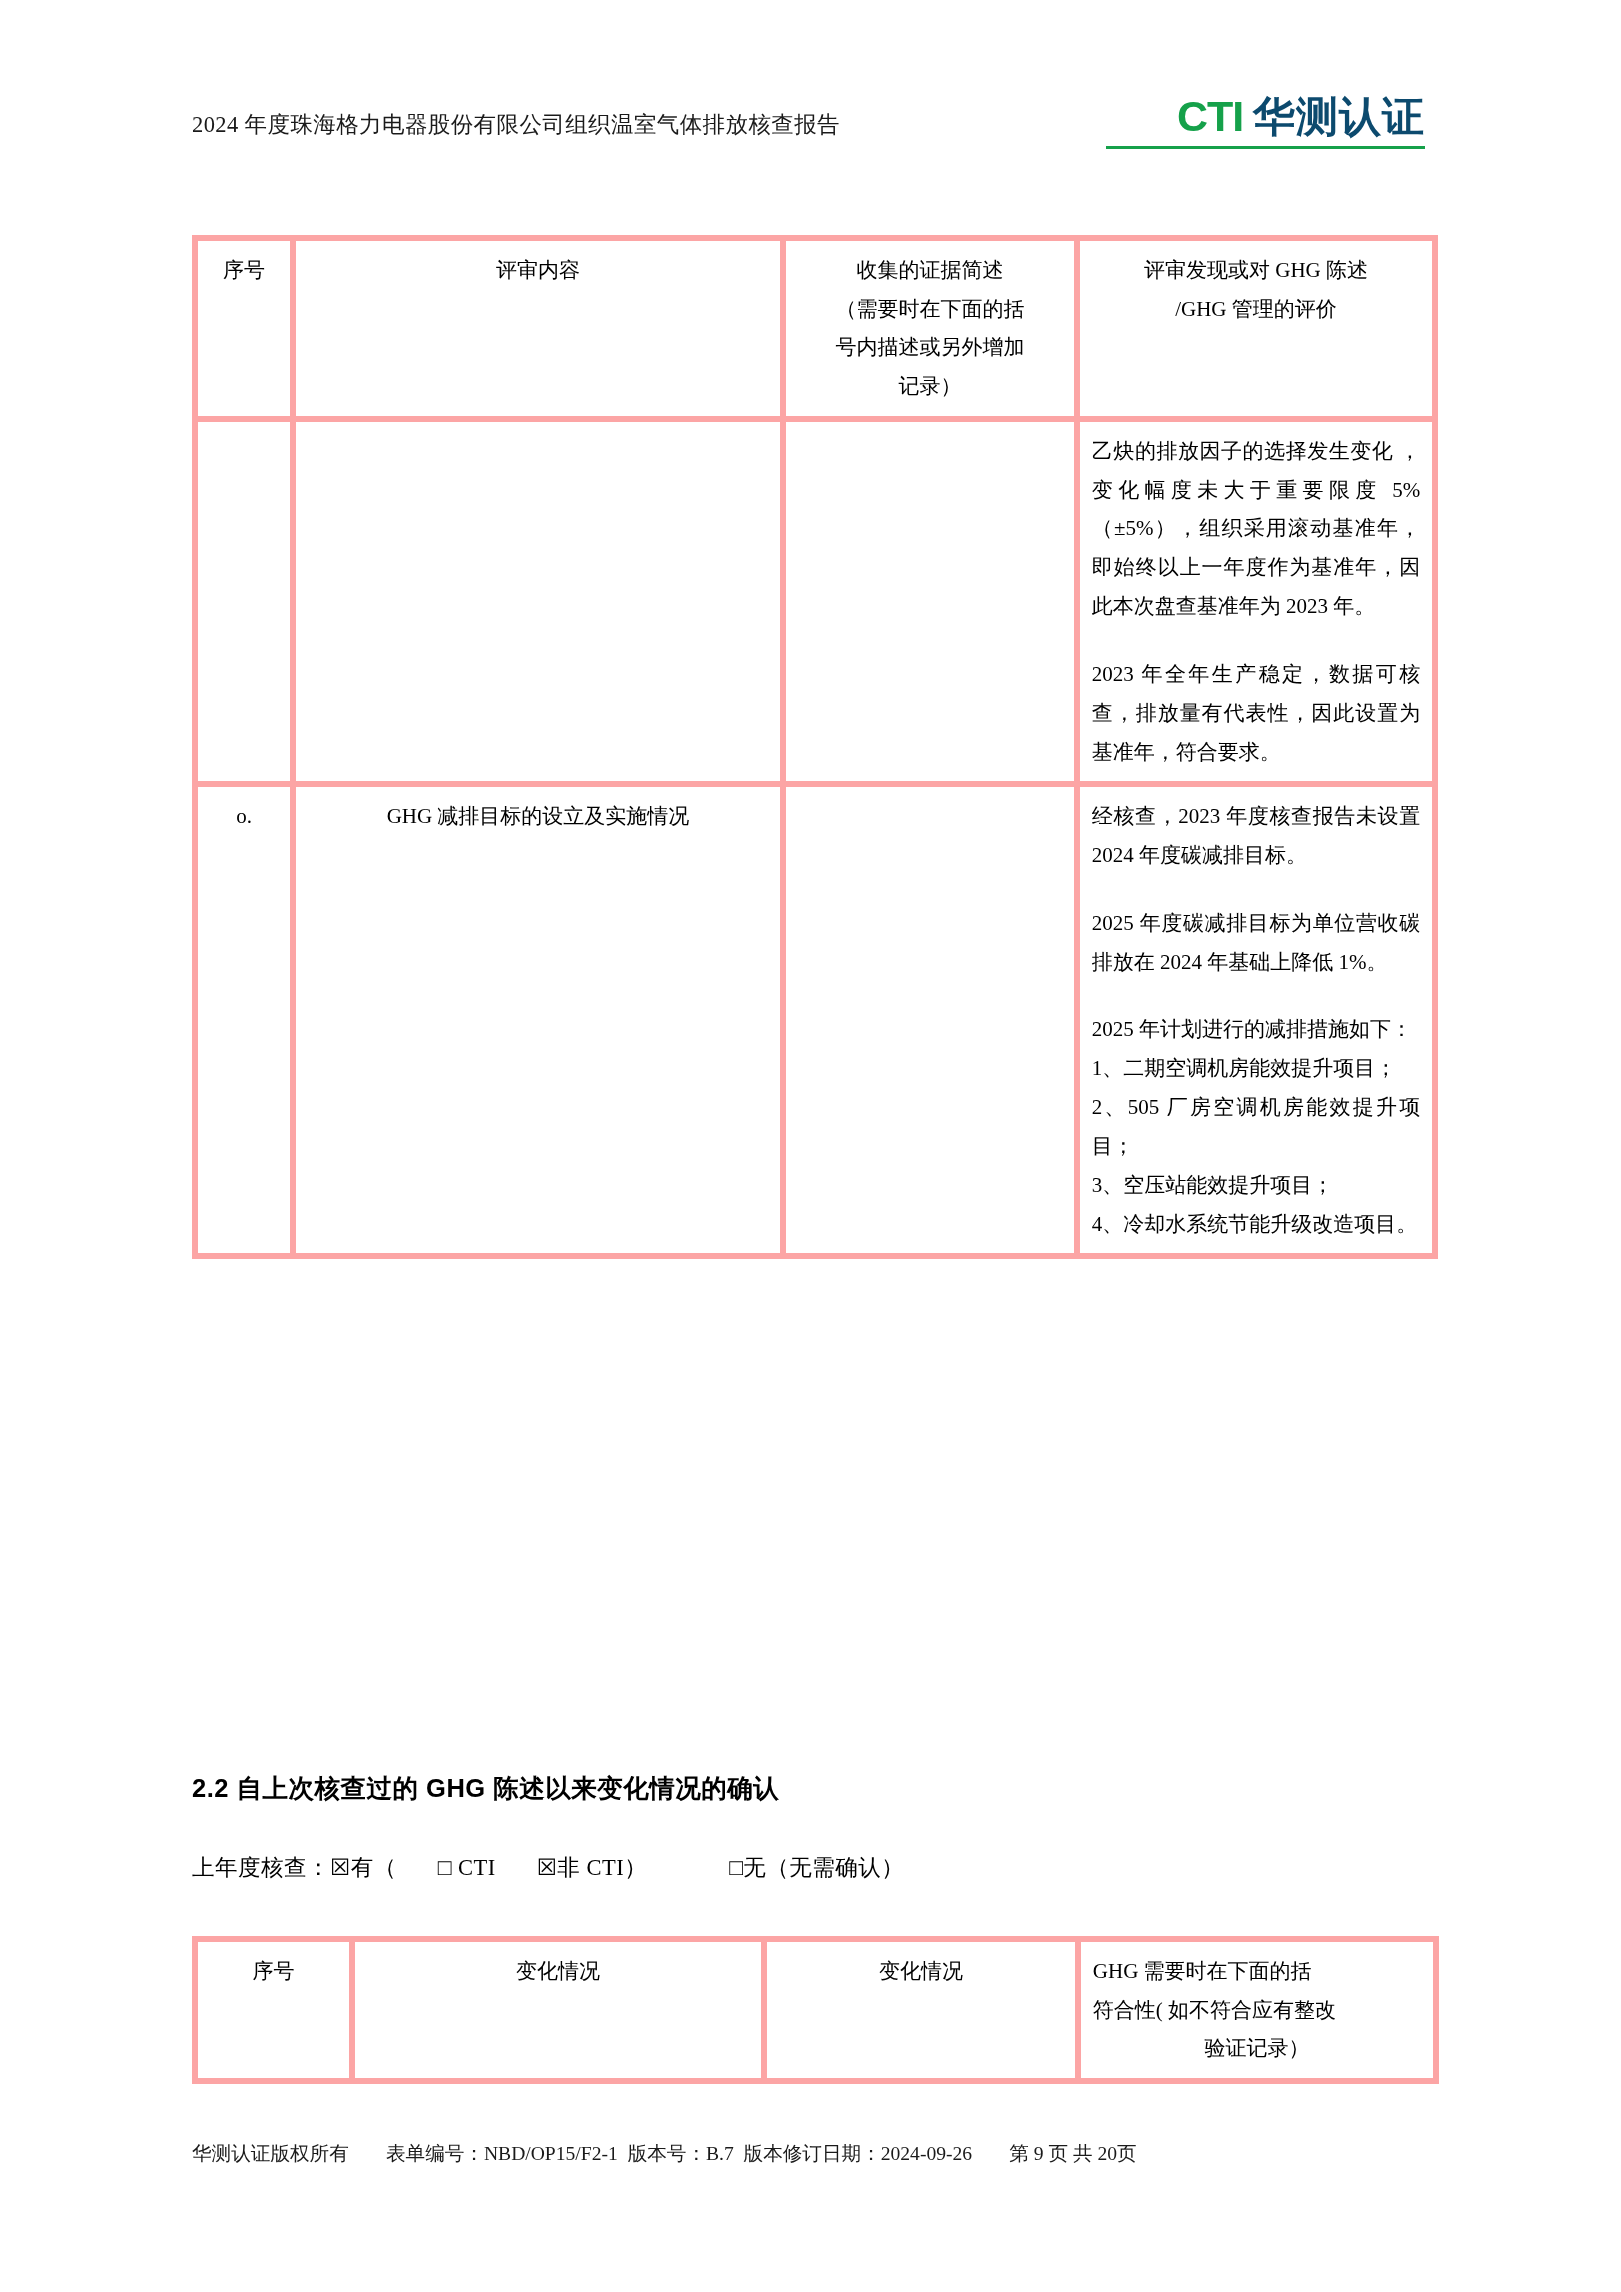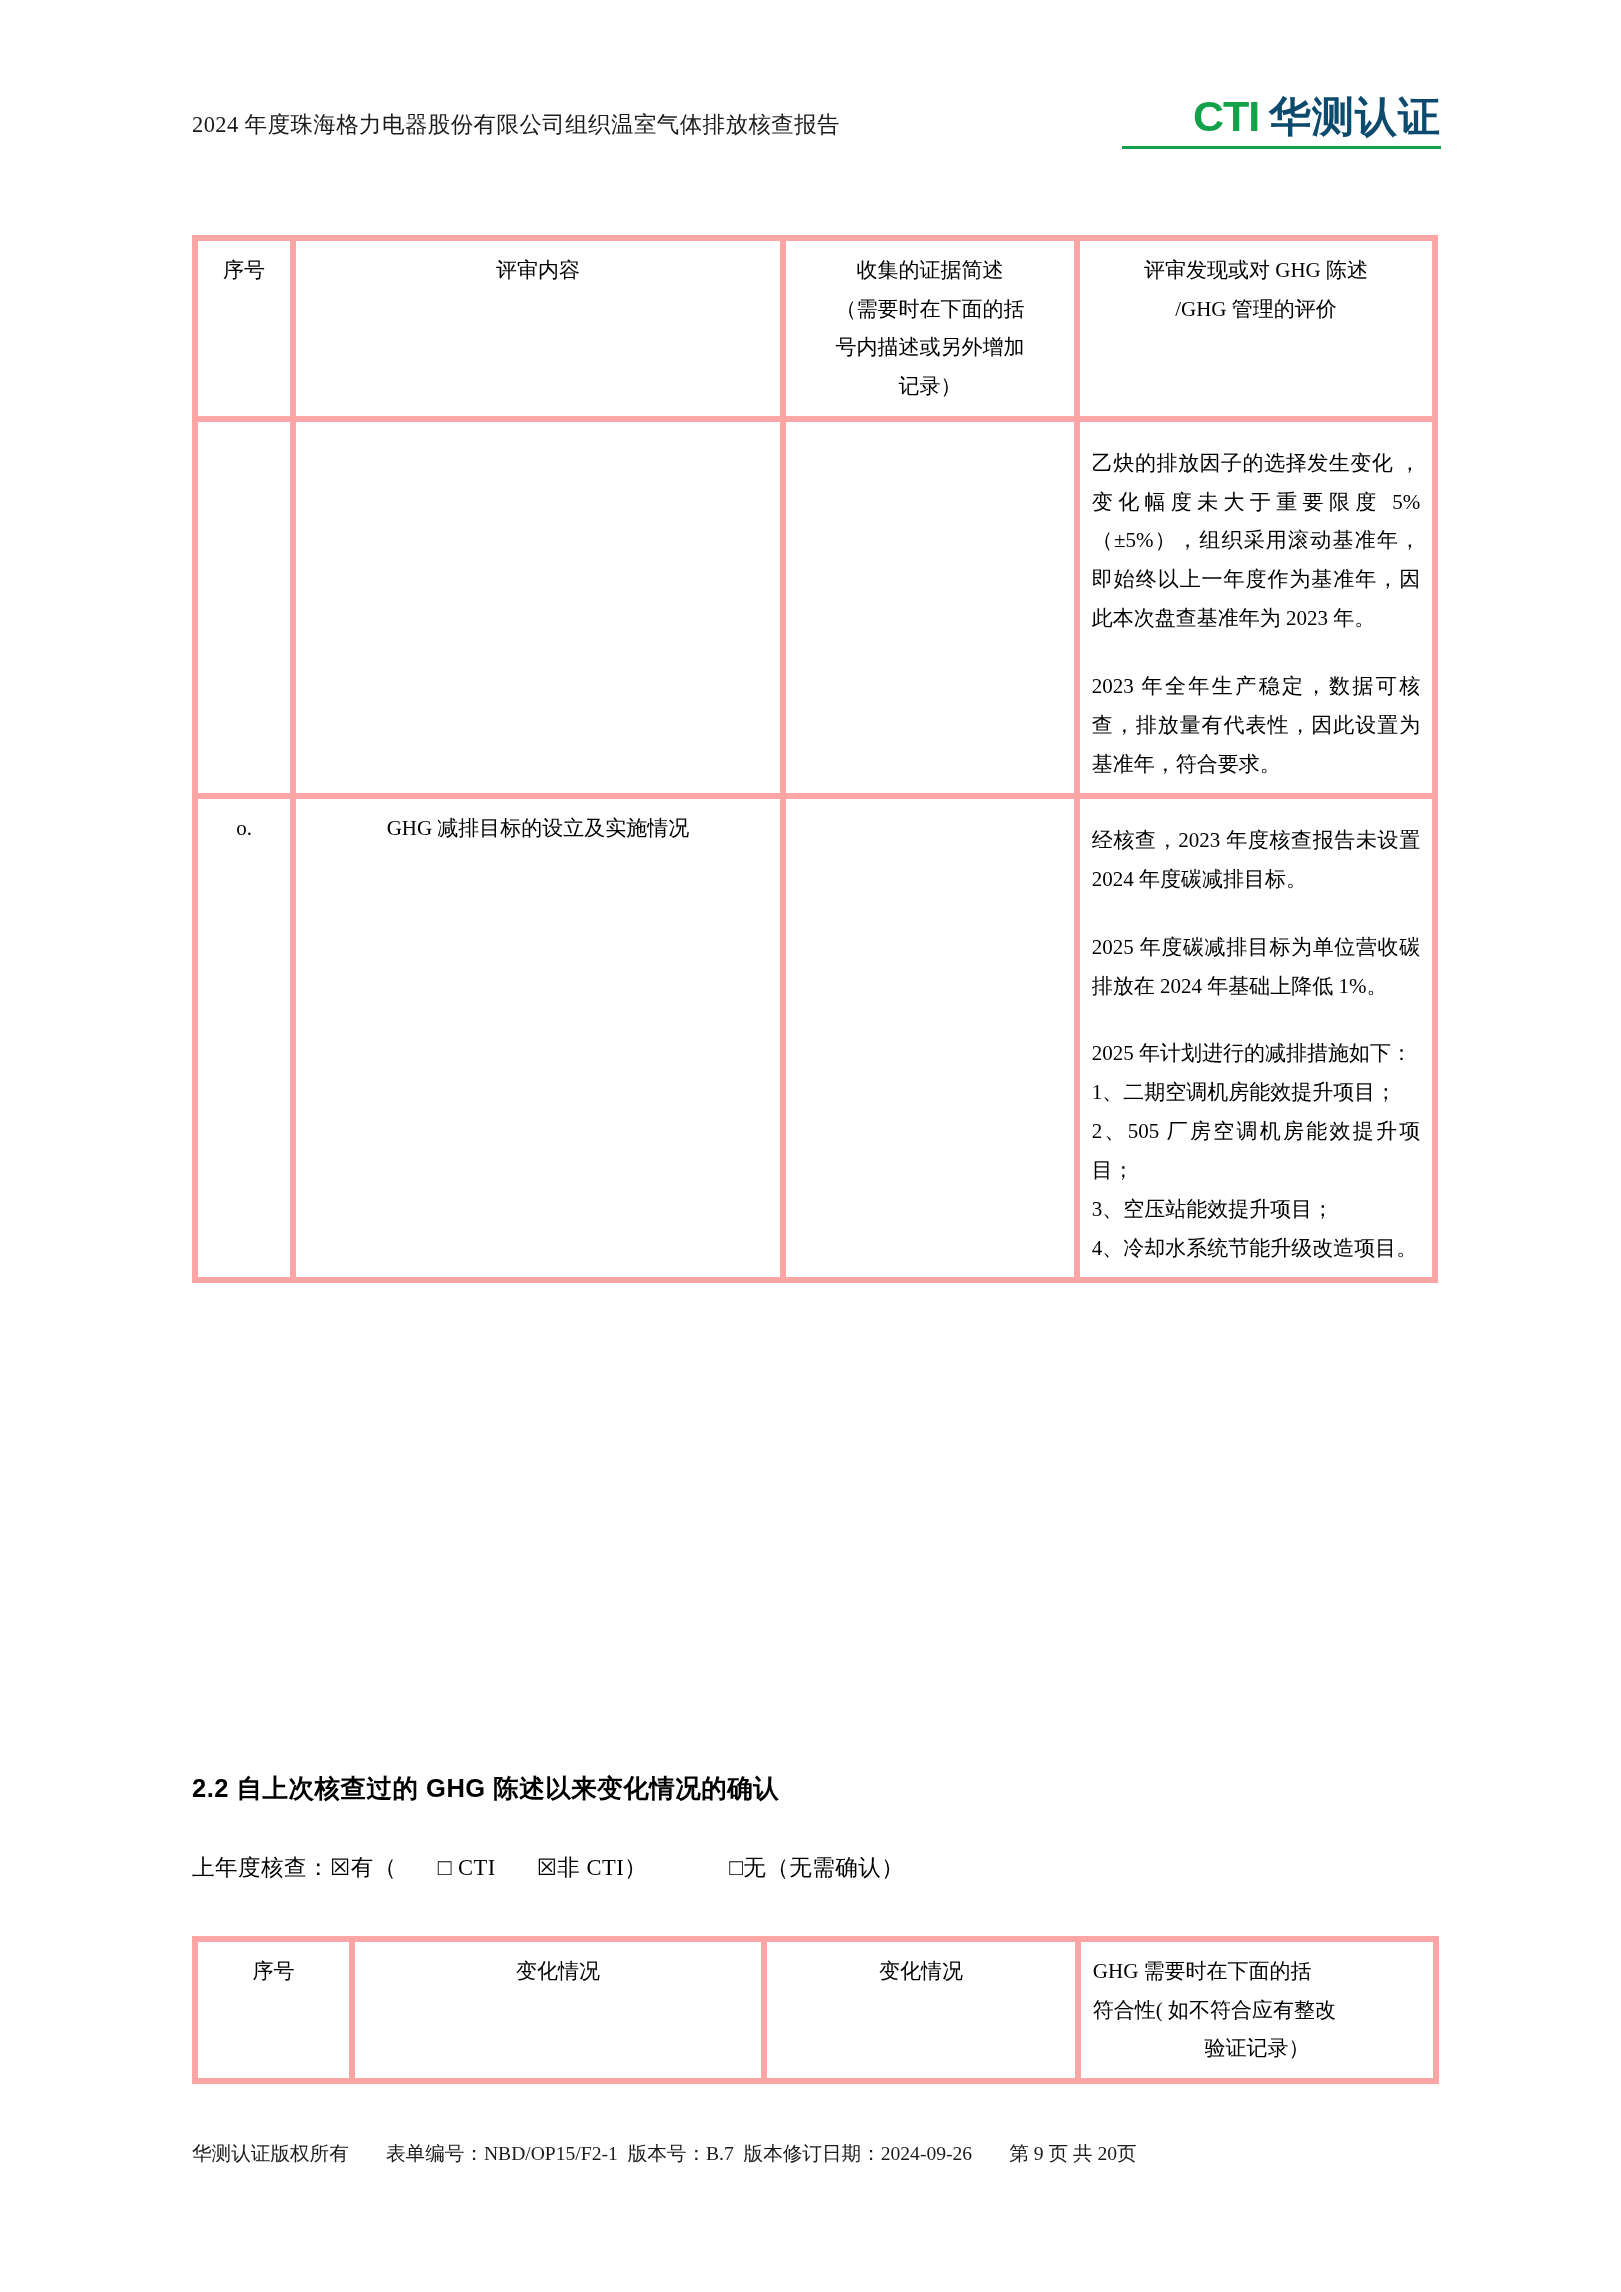--- a/index.html
+++ b/index.html
@@ -21,21 +21,21 @@
     height: 2293px;
     box-sizing: border-box;
     padding: 0;
   }
 
   
   .header {
     position: absolute;
     top: 93px;
     left: 192px;
-    right: 180px;
+    right: 196px;
     height: 69px;
     display: flex;
     align-items: flex-start;
     justify-content: space-between;
   }
   .header-title {
     font-size: 22.5px;
     letter-spacing: 0.4px;
     font-family: "Liberation Serif", "DejaVu Serif", serif;
     color: #1a1a1a;
@@ -104,21 +104,21 @@
   #table1 {
     position: absolute;
     top: 235px;
     left: 192px;
   }
   .cell-center-mid {
     text-align: center;
     vertical-align: middle;
   }
   .para {
-    margin: 12px 0 0 0;
+    margin: 0 0 0 0;
   }
   .para + .para {
     margin-top: 29px;
   }
   .finding-cell {
     text-align: justify;
     text-justify: inter-ideograph;
   }
 
   

